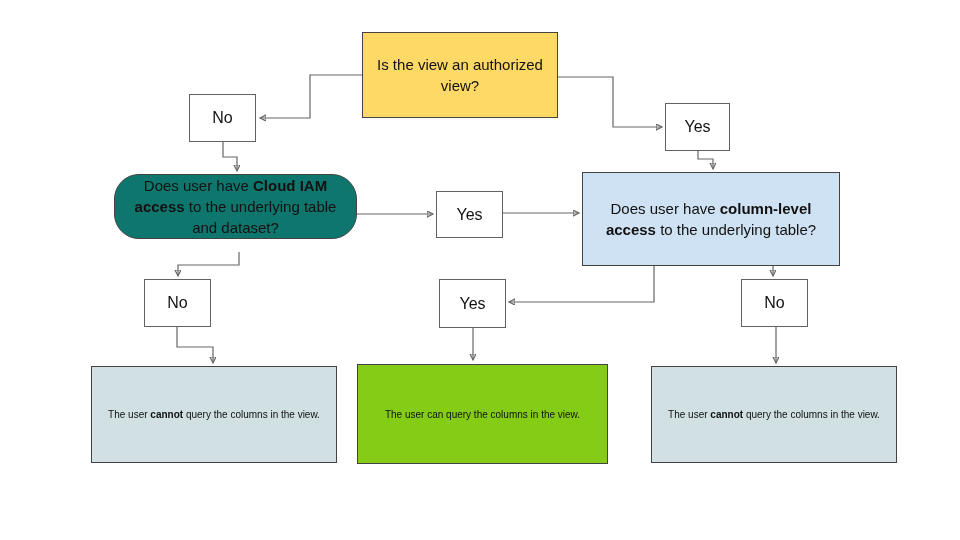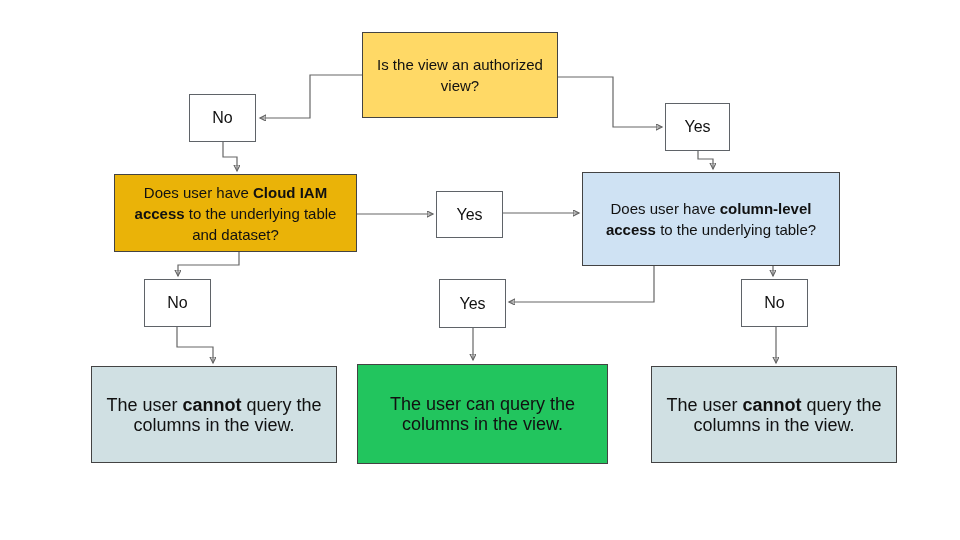--- a/index.html
+++ b/index.html
@@ -20,21 +20,21 @@
     color:#111111;
   }
   .q{ border:1px solid #434343; font-size:15px; line-height:21px; padding:4px 8px; }
   .start{ padding-bottom:4px; }
   .edge-label{
     background:#ffffff;
     border:1px solid #5f6368;
     font-size:16px;
     line-height:20px;
   }
-  .result{ border:1px solid #434343; font-size:18px; line-height:20px; padding:16px 14px; }
+  .result{ border:1px solid #434343; font-size:10px; line-height:27px; padding:16px 14px; }
   .wires{ position:absolute; left:0; top:0; width:960px; height:540px; pointer-events:none; }
   .wires path{ fill:none; stroke:#666666; stroke-width:1.2; }
   b{ font-weight:bold; }
 </style>
 </head>
 <body>
 
 <div class="canvas">
 
   <svg class="wires" viewBox="0 0 960 540">
@@ -61,21 +61,21 @@
     <span>Is the view an authorized view?</span>
   </div>
 
   <div class="node edge-label" style="left:189px;top:94px;width:67px;height:48px;">
     <span>No</span>
   </div>
   <div class="node edge-label" style="left:665px;top:103px;width:65px;height:48px;">
     <span>Yes</span>
   </div>
 
-  <div class="node q" style="left: 114px; top: 174px; width: 243px; height: 78px; background: #eab308;">
+  <div class="node q" style="left: 114px; top: 174px; width: 243px; height: 65px; background: #0f766e; border-radius: 25px;">
     <span>
       <span>Does user have </span><b>Cloud IAM access</b><span> to the underlying table and dataset?</span>
     </span>
   </div>
 
   <div class="node edge-label" style="left:436px;top:191px;width:67px;height:47px;">
     <span>Yes</span>
   </div>
 
   <div class="node q" style="left: 582px; top: 172px; width: 258px; height: 94px; background: rgb(207, 226, 243);">
@@ -93,21 +93,21 @@
   <div class="node edge-label" style="left:741px;top:279px;width:67px;height:48px;">
     <span>No</span>
   </div>
 
   <div class="node result" style="left: 91px; top: 366px; width: 246px; height: 97px; background: rgb(208, 224, 227);">
     <span>
       <span>The user </span><b>cannot</b><span> query the columns in the view.</span>
     </span>
   </div>
 
-  <div class="node result" style="left: 357px; top: 364px; width: 251px; height: 100px; background: #22c55e; justify-content: center;">
+  <div class="node result" style="left: 357px; top: 364px; width: 251px; height: 100px; background: #84cc16; justify-content: center;">
     <span>The user can query the columns in the view.</span>
   </div>
 
   <div class="node result" style="left: 651px; top: 366px; width: 246px; height: 97px; background: rgb(208, 224, 227);">
     <span>
       <span>The user </span><b>cannot</b><span> query the columns in the view.</span>
     </span>
   </div>
 
 </div>

